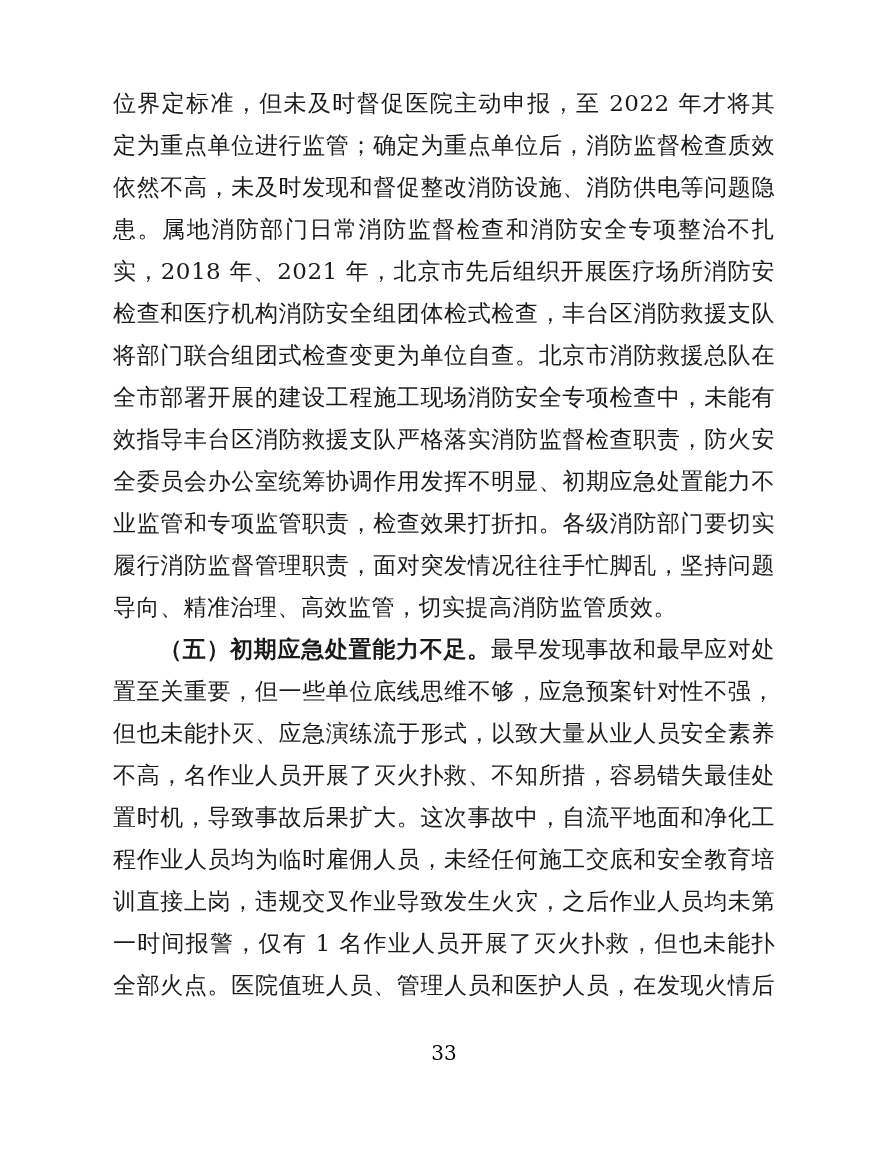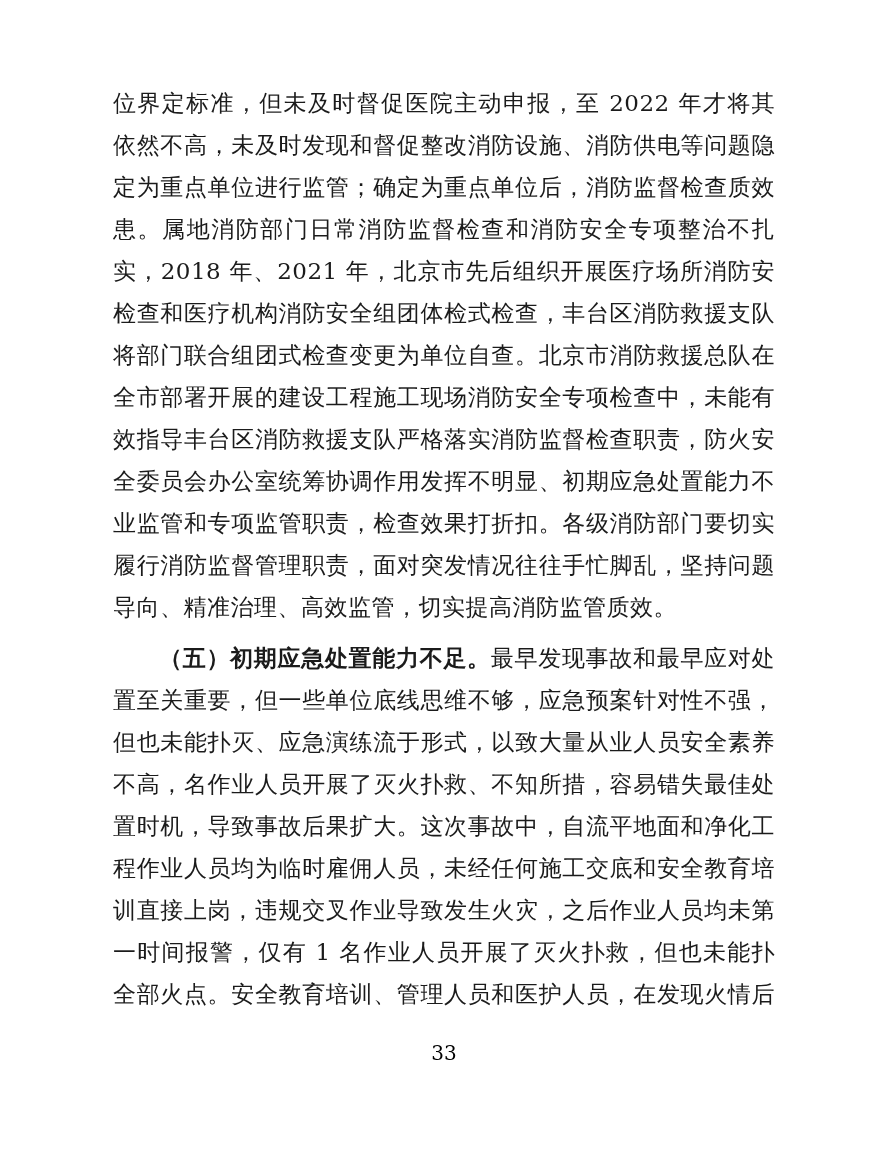--- a/index.html
+++ b/index.html
@@ -36,21 +36,20 @@
     text-align: justify;
     text-align-last: justify;
     overflow: hidden;
     white-space: normal;
   }
   .line.para-end {
     text-align-last: left;
   }
   .line.indent {
     padding-left: 46px;
-    margin-top: 9px;
   }
   .heading-bold {
     font-weight: bold;
   }
   .page-number {
     position: absolute;
     left: 113px;
     top: 1038px;
     width: 662px;
     height: 30px;
@@ -61,41 +60,41 @@
   }
 </style>
 </head>
 <body>
 
 <div class="page">
 
   <div class="text-block">
 
     <div class="line"><span>位界定标准，但未及时督促医院主动申报，至 2022 年才将其确</span></div>
+    <div class="line"><span>定为重点单位进行监管；确定为重点单位后，消防监督检查质效</span></div>
     <div class="line"><span>依然不高，未及时发现和督促整改消防设施、消防供电等问题隐</span></div>
-    <div class="line"><span>定为重点单位进行监管；确定为重点单位后，消防监督检查质效</span></div>
     <div class="line"><span>患。属地消防部门日常消防监督检查和消防安全专项整治不扎</span></div>
     <div class="line"><span>实，2018 年、2021 年，北京市先后组织开展医疗场所消防安全</span></div>
     <div class="line"><span>检查和医疗机构消防安全组团体检式检查，丰台区消防救援支队</span></div>
     <div class="line"><span>将部门联合组团式检查变更为单位自查。北京市消防救援总队在</span></div>
     <div class="line"><span>全市部署开展的建设工程施工现场消防安全专项检查中，未能有</span></div>
     <div class="line"><span>效指导丰台区消防救援支队严格落实消防监督检查职责，防火安</span></div>
     <div class="line"><span>全委员会办公室统筹协调作用发挥不明显、初期应急处置能力不足</span></div>
     <div class="line"><span>业监管和专项监管职责，检查效果打折扣。各级消防部门要切实</span></div>
     <div class="line"><span>履行消防监督管理职责，面对突发情况往往手忙脚乱，坚持问题</span></div>
     <div class="line para-end"><span>导向、精准治理、高效监管，切实提高消防监管质效。</span></div>
 
     <div class="line indent"><span class="heading-bold">（五）初期应急处置能力不足。</span><span>最早发现事故和最早应对处</span></div>
 
     <div class="line"><span>置至关重要，但一些单位底线思维不够，应急预案针对性不强，</span></div>
     <div class="line"><span>但也未能扑灭、应急演练流于形式，以致大量从业人员安全素养</span></div>
     <div class="line"><span>不高，名作业人员开展了灭火扑救、不知所措，容易错失最佳处</span></div>
     <div class="line"><span>置时机，导致事故后果扩大。这次事故中，自流平地面和净化工</span></div>
     <div class="line"><span>程作业人员均为临时雇佣人员，未经任何施工交底和安全教育培</span></div>
     <div class="line"><span>训直接上岗，违规交叉作业导致发生火灾，之后作业人员均未第</span></div>
     <div class="line"><span>一时间报警，仅有 1 名作业人员开展了灭火扑救，但也未能扑灭</span></div>
-    <div class="line"><span>全部火点。安全教育培训、管理人员和医护人员，在发现火情后</span></div>
+    <div class="line"><span>全部火点。医院值班人员、管理人员和医护人员，在发现火情后</span></div>
 
   </div>
 
   <div class="page-number">33</div>
 
 </div>
 
 </body></html>

